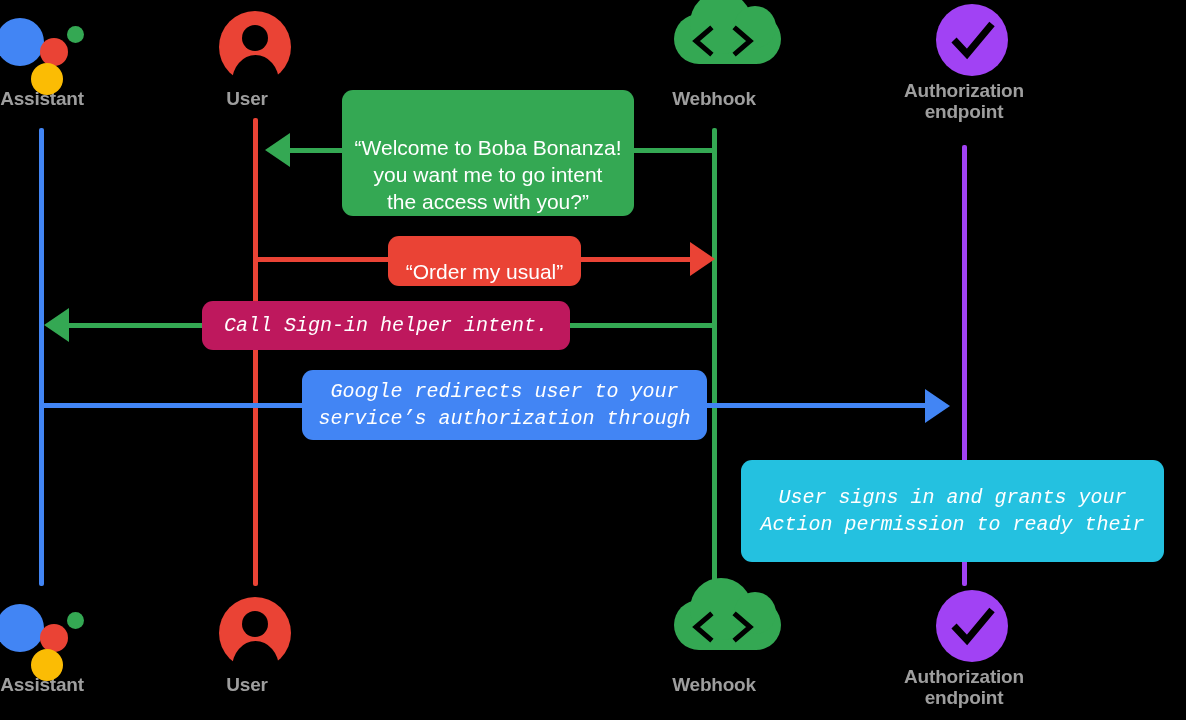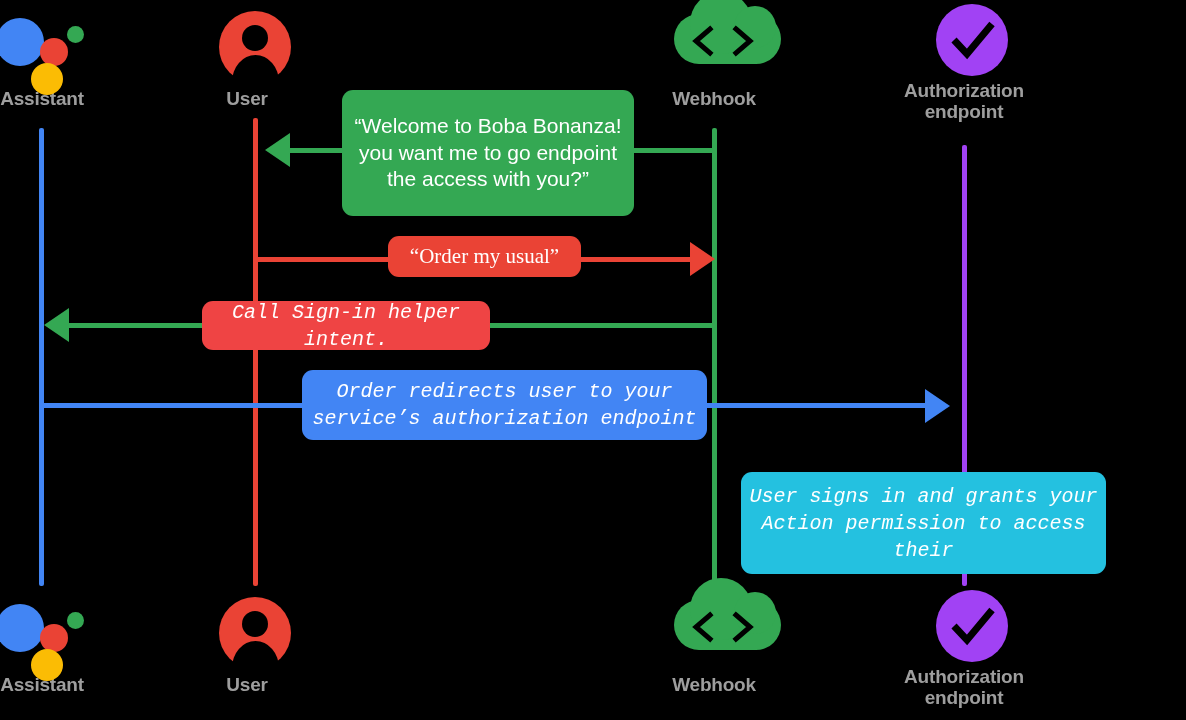--- a/index.html
+++ b/index.html
@@ -143,20 +143,21 @@
     z-index: 6;
     display: flex;
     align-items: center;
     justify-content: center;
   }
   .bubble span { display: block; width: 100%; }
   .bubble.sans {
     font-family: "Liberation Sans", sans-serif;
     font-size: 21px;
     line-height: 1.28;
+    align-items: flex-end;
   }
   .bubble.mono {
     font-family: "Liberation Mono", "DejaVu Sans Mono", monospace;
     font-style: italic;
     font-size: 20px;
     line-height: 1.35;
   }
 </style>
 </head>
 <body>
@@ -176,44 +177,44 @@
 
   <div class="arrow-line" style="left:48px; top:323px; width:668px; background:#34A853;"></div>
   <div class="arrow-head left" style="left:44px; top:308px; border-right-color:#34A853;"></div>
 
   <div class="arrow-line" style="left:39px; top:403px; width:900px; background:#4285F4;"></div>
   <div class="arrow-head right" style="left:925px; top:389px; border-left-color:#4285F4;"></div>
 
   <div class="bubble sans" style="left:342px; top:90px; width:292px; height:126px; background:#34A853;">
     <span>
       <span>“Welcome to Boba Bonanza!</span>
-      <span>you want me to go endpoint</span>
+      <span>you want me to go intent</span>
       <span>the access with you?”</span>
     </span>
   </div>
 
-  <div class="bubble sans" style="left:388px; top:236px; width:193px; height:41px; background:#EA4335;font-family:Liberation Serif, serif;">
+  <div class="bubble sans" style="left:388px; top:236px; width:193px; height:50px; background:#EA4335;">
     <span>“Order my usual”</span>
   </div>
 
-  <div class="bubble mono" style="left:202px; top:301px; width:288px; height:49px; background:#ef4444;">
+  <div class="bubble mono" style="left:202px; top:301px; width:368px; height:49px; background:#be185d;">
     <span>Call Sign-in helper intent.</span>
   </div>
 
   <div class="bubble mono" style="left:302px; top:370px; width:405px; height:70px; background:#4285F4;">
     <span>
-      <span>Order redirects user to your</span>
-      <span>service’s authorization endpoint</span>
+      <span>Google redirects user to your</span>
+      <span>service’s authorization through</span>
     </span>
   </div>
 
-  <div class="bubble mono" style="left:741px; top:472px; width:365px; height:102px; background:#24C1E0;">
+  <div class="bubble mono" style="left:741px; top:460px; width:423px; height:102px; background:#24C1E0;">
     <span>
       <span>User signs in and grants your</span>
-      <span>Action permission to access their</span>
+      <span>Action permission to ready their</span>
     </span>
   </div>
 
   <div class="actor" style="left:-48px; top:6px;">
     <div class="glyph">
       <div class="assist-dot assist-blue"></div>
       <div class="assist-dot assist-red"></div>
       <div class="assist-dot assist-green"></div>
       <div class="assist-dot assist-yellow"></div>
     </div>

